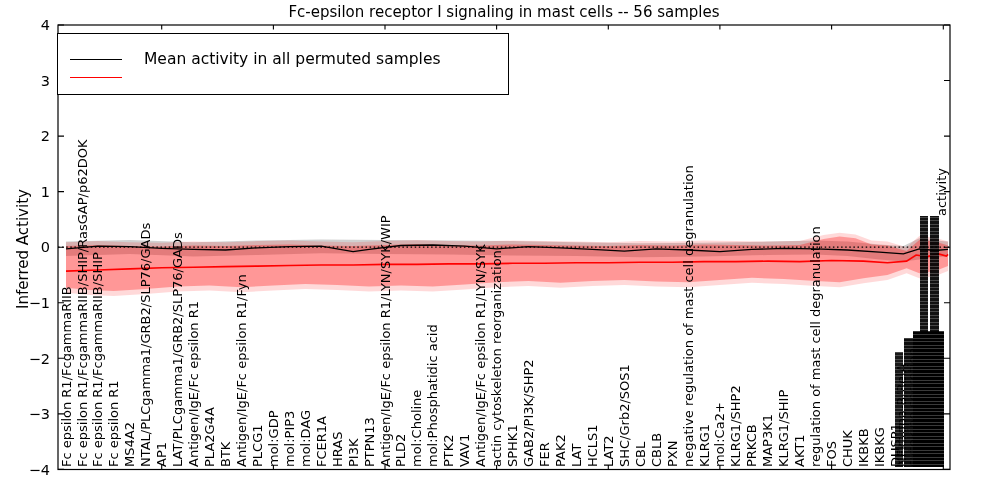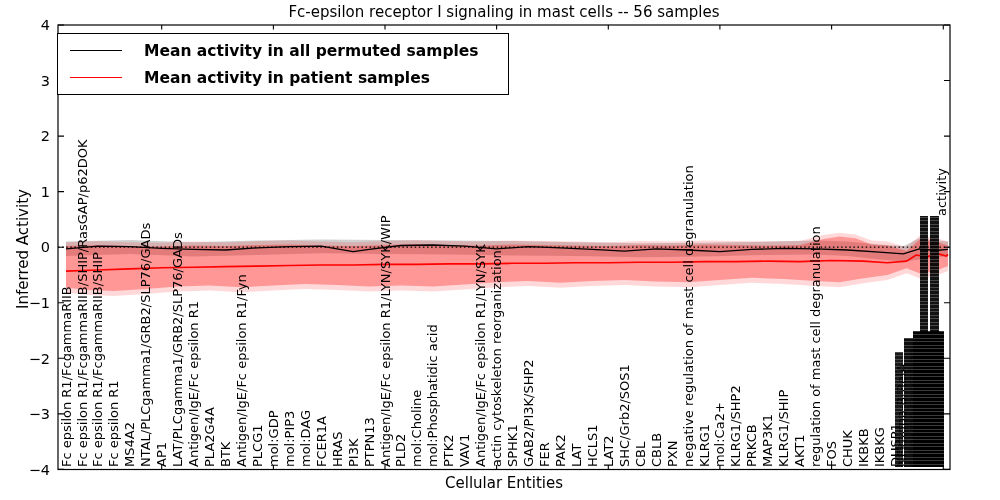--- a/index.html
+++ b/index.html
@@ -13,21 +13,21 @@
         transform:rotate(-90deg);font-size:15px;}
   .xlab{position:absolute;left:504px;top:474px;transform:translateX(-50%);
         font-size:15px;white-space:nowrap;}
   #xlabels .xt{position:absolute;transform-origin:0 0;transform:rotate(-90deg);
         font-size:13px;line-height:13px;white-space:nowrap;}
   .garble{position:absolute;
         background:repeating-linear-gradient(0deg,#000 0px,#000 2.5px,#3a3a3a 2.5px,#3a3a3a 3.5px);}
   .legend{position:absolute;left:57px;top:33px;width:452px;height:62px;
         background:#fff;border:1px solid #000;box-sizing:border-box;
         display:flex;flex-direction:column;justify-content:center;gap:9px;padding:4px 12px;}
-  .legend-row{display:flex;align-items:center;font-weight:bold;}
+  .legend-row{display:flex;align-items:center;}
   .legend-line{width:52px;border-top-style:solid;border-top-width:1.6px;margin-right:22px;}
   .legend-text{font-size:15.5px;white-space:nowrap;}
 </style>
 </head>
 <body>
 
 <div id="figure">
 
   <svg id="plot-svg" width="1000" height="500">
       <path d="M66.0,241.6 L129.8,240.0 L193.6,242.2 L257.4,240.5 L321.2,239.4 L385.0,240.0 L448.8,240.5 L512.6,241.1 L576.4,242.2 L640.2,243.3 L704.0,242.8 L767.8,241.6 L815.6,240.5 L847.5,241.6 L879.4,244.4 L903.4,246.1 L919.3,238.3 L935.3,240.5 L948.0,241.6 L948.0,256.1 L935.3,257.8 L919.3,259.4 L903.4,261.6 L879.4,259.4 L847.5,256.1 L815.6,254.4 L767.8,255.0 L704.0,256.6 L640.2,257.2 L576.4,256.1 L512.6,255.5 L448.8,254.4 L385.0,253.9 L321.2,253.3 L257.4,255.0 L193.6,256.6 L129.8,253.9 L66.0,256.1 Z" fill="#999999" fill-opacity="0.45" stroke="none"></path>
@@ -44,21 +44,20 @@
       <text x="50" y="196.83999999999997" text-anchor="end" font-size="14.5px" font-family="&quot;DejaVu Sans&quot;,sans-serif">1</text>
       <text x="50" y="252.39999999999998" text-anchor="end" font-size="14.5px" font-family="&quot;DejaVu Sans&quot;,sans-serif">0</text>
       <text x="50" y="307.96" text-anchor="end" font-size="14.5px" font-family="&quot;DejaVu Sans&quot;,sans-serif">−1</text>
       <text x="50" y="363.52" text-anchor="end" font-size="14.5px" font-family="&quot;DejaVu Sans&quot;,sans-serif">−2</text>
       <text x="50" y="419.08" text-anchor="end" font-size="14.5px" font-family="&quot;DejaVu Sans&quot;,sans-serif">−3</text>
       <text x="50" y="474.64" text-anchor="end" font-size="14.5px" font-family="&quot;DejaVu Sans&quot;,sans-serif">−4</text>
     </svg>
 
   <div class="title">Fc-epsilon receptor I signaling in mast cells -- 56 samples</div>
   <div class="ylab">Inferred Activity</div>
-  <div class="xlab">Cellular Entities</div>
 
   <div id="xlabels">
       <div class="xt" style="left: 59.5px; top: 467px;">Fc epsilon R1/FcgammaRIIB</div>
       <div class="xt" style="left: 75.5px; top: 467px;">Fc epsilon R1/FcgammaRIIB/SHIP/RasGAP/p62DOK</div>
       <div class="xt" style="left: 91.4px; top: 467px;">Fc epsilon R1/FcgammaRIIB/SHIP</div>
       <div class="xt" style="left: 107.3px; top: 467px;">Fc epsilon R1</div>
       <div class="xt" style="left: 123.3px; top: 467px;">MS4A2</div>
       <div class="xt" style="left: 139.3px; top: 467px;">NTAL/PLCgamma1/GRB2/SLP76/GADs</div>
       <div class="xt" style="left: 155.2px; top: 467px;">AP1</div>
       <div class="xt" style="left: 171.1px; top: 467px;">LAT/PLCgamma1/GRB2/SLP76/GADs</div>
@@ -118,17 +117,16 @@
   <div class="garble" style="left:920px;top:216px;width:8px;height:116px;opacity:.93;"></div>
   <div class="garble" style="left:930px;top:216px;width:9px;height:116px;opacity:.93;"></div>
 
   <div class="legend">
     <div class="legend-row">
       <span class="legend-line" style="border-top-color: rgb(0, 0, 0);"></span>
       <span class="legend-text">Mean activity in all permuted samples</span>
     </div>
     <div class="legend-row">
       <span class="legend-line" style="border-top-color: rgb(255, 0, 0);"></span>
-      <span class="legend-text">Mean activity in patient samples</span>
     </div>
   </div>
 
 </div>
 
 </body></html>

